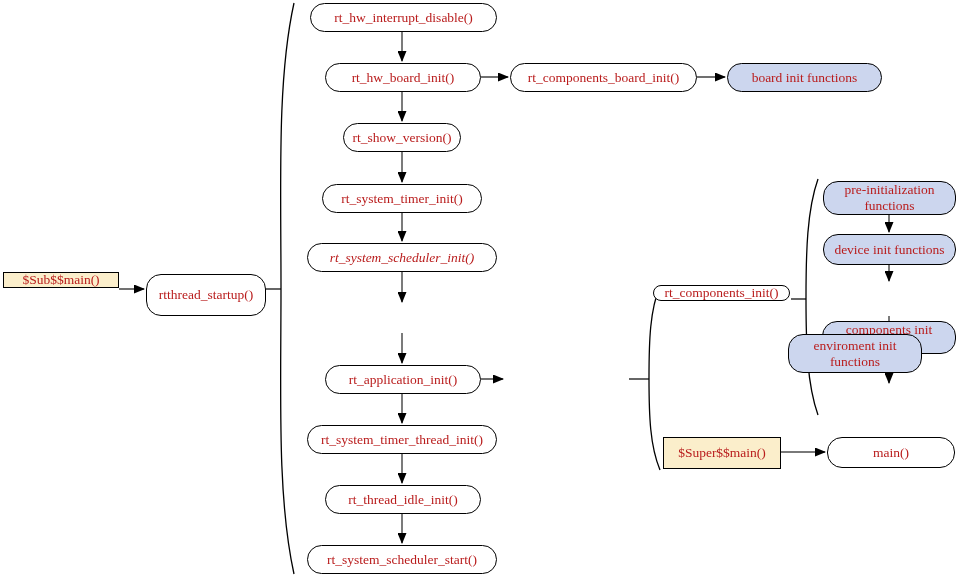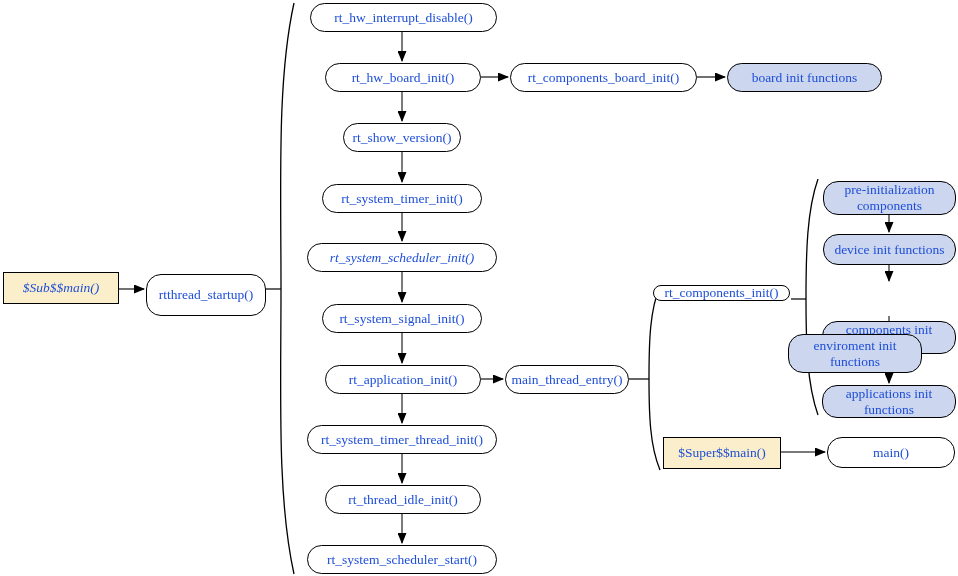--- a/index.html
+++ b/index.html
@@ -9,21 +9,21 @@
     background:#fff;
     font-family:"Liberation Serif","DejaVu Serif",serif;
     overflow:hidden;
   }
   #wires{position:absolute;left:0;top:0;width:958px;height:576px;z-index:1;}
   .node{
     position:absolute;
     box-sizing:border-box;
     display:flex;align-items:center;justify-content:center;
     text-align:center;
-    font-size:13.5px;color:#1d4ed8;
+    font-size:13.5px;color:#b91c1c;
     background:#fff;
     border:1px solid #000;
     z-index:2;
     line-height:1.15;
     padding:0 4px;
     white-space:nowrap;
   }
   .rounded{border-radius:15px;}
   .tan{background:#FBEECB;border-radius:0;}
   .blue{background:#CCD6EE;border-radius:15px;white-space:normal;}
@@ -64,40 +64,37 @@
     <line x1="266" y1="289" x2="281" y2="289" stroke="#000" stroke-width="1.2"></line>
     <path d="M 294 3 C 277 80 281 180 281 288 C 281 396 277 497 294 574" fill="none" stroke="#000" stroke-width="1.3"></path>
 
     <line x1="629" y1="379" x2="649" y2="379" stroke="#000" stroke-width="1.2"></line>
     <path d="M 660 286 C 650 310 649 340 649 378 C 649 416 650 446 660 470" fill="none" stroke="#000" stroke-width="1.3"></path>
 
     <line x1="791" y1="299" x2="806" y2="299" stroke="#000" stroke-width="1.2"></line>
     <path d="M 818 179 C 807 210 806 252 806 298 C 806 344 807 384 818 415" fill="none" stroke="#000" stroke-width="1.3"></path>
   </svg>
 
-  <div class="node tan" style="left:3px;top:272px;width:116px;height:32px;font-style:italic;">$Sub$$main()</div>
+  <div class="node tan" style="left:3px;top:272px;width:116px;height:16px;">$Sub$$main()</div>
   <div class="node rounded" style="left:146px;top:274px;width:120px;height:42px;">rtthread_startup()</div>
 
   <div class="node rounded" style="left:310px;top:3px;width:187px;height:29px;">rt_hw_interrupt_disable()</div>
   <div class="node rounded" style="left:325px;top:63px;width:156px;height:29px;">rt_hw_board_init()</div>
   <div class="node rounded" style="left:510px;top:63px;width:187px;height:29px;text-align:center;">rt_components_board_init()</div>
   <div class="node blue" style="left:727px;top:63px;width:155px;height:29px;">board init functions</div>
   <div class="node rounded" style="left:343px;top:123px;width:118px;height:29px;">rt_show_version()</div>
   <div class="node rounded" style="left:322px;top:184px;width:160px;height:29px;">rt_system_timer_init()</div>
   <div class="node rounded" style="left:307px;top:243px;width:190px;height:29px;font-style:italic;">rt_system_scheduler_init()</div>
-  <div class="node rounded" style="left:322px;top:304px;width:160px;height:29px;">rt_system_signal_init()</div>
   <div class="node rounded" style="left:325px;top:365px;width:156px;height:29px;">rt_application_init()</div>
-  <div class="node rounded" style="left:505px;top:365px;width:124px;height:29px;">main_thread_entry()</div>
   <div class="node rounded" style="left:307px;top:425px;width:190px;height:29px;">rt_system_timer_thread_init()</div>
   <div class="node rounded" style="left:325px;top:485px;width:156px;height:29px;text-align:right;">rt_thread_idle_init()</div>
   <div class="node rounded" style="left:307px;top:545px;width:190px;height:29px;text-align:center;">rt_system_scheduler_start()</div>
 
   <div class="node rounded" style="left:653px;top:285px;width:137px;height:16px;">rt_components_init()</div>
   <div class="node tan" style="left:663px;top:437px;width:118px;height:32px;">$Super$$main()</div>
   <div class="node rounded" style="left:827px;top:437px;width:128px;height:31px;">main()</div>
 
-  <div class="node blue" style="left:823px;top:181px;width:133px;height:34px;">pre-initialization components</div>
+  <div class="node blue" style="left:823px;top:181px;width:133px;height:34px;">pre-initialization functions</div>
   <div class="node blue" style="left:823px;top:234px;width:133px;height:31px;">device init functions</div>
   <div class="node blue" style="left:822px;top:283px;width:134px;height:33px;margin-top:38px;">components init functions</div>
   <div class="node blue" style="left:788px;top:334px;width:134px;height:39px;">enviroment init functions</div>
-  <div class="node blue" style="left:822px;top:385px;width:134px;height:33px;">applications init functions</div>
 
 </div>
 
 </body></html>

